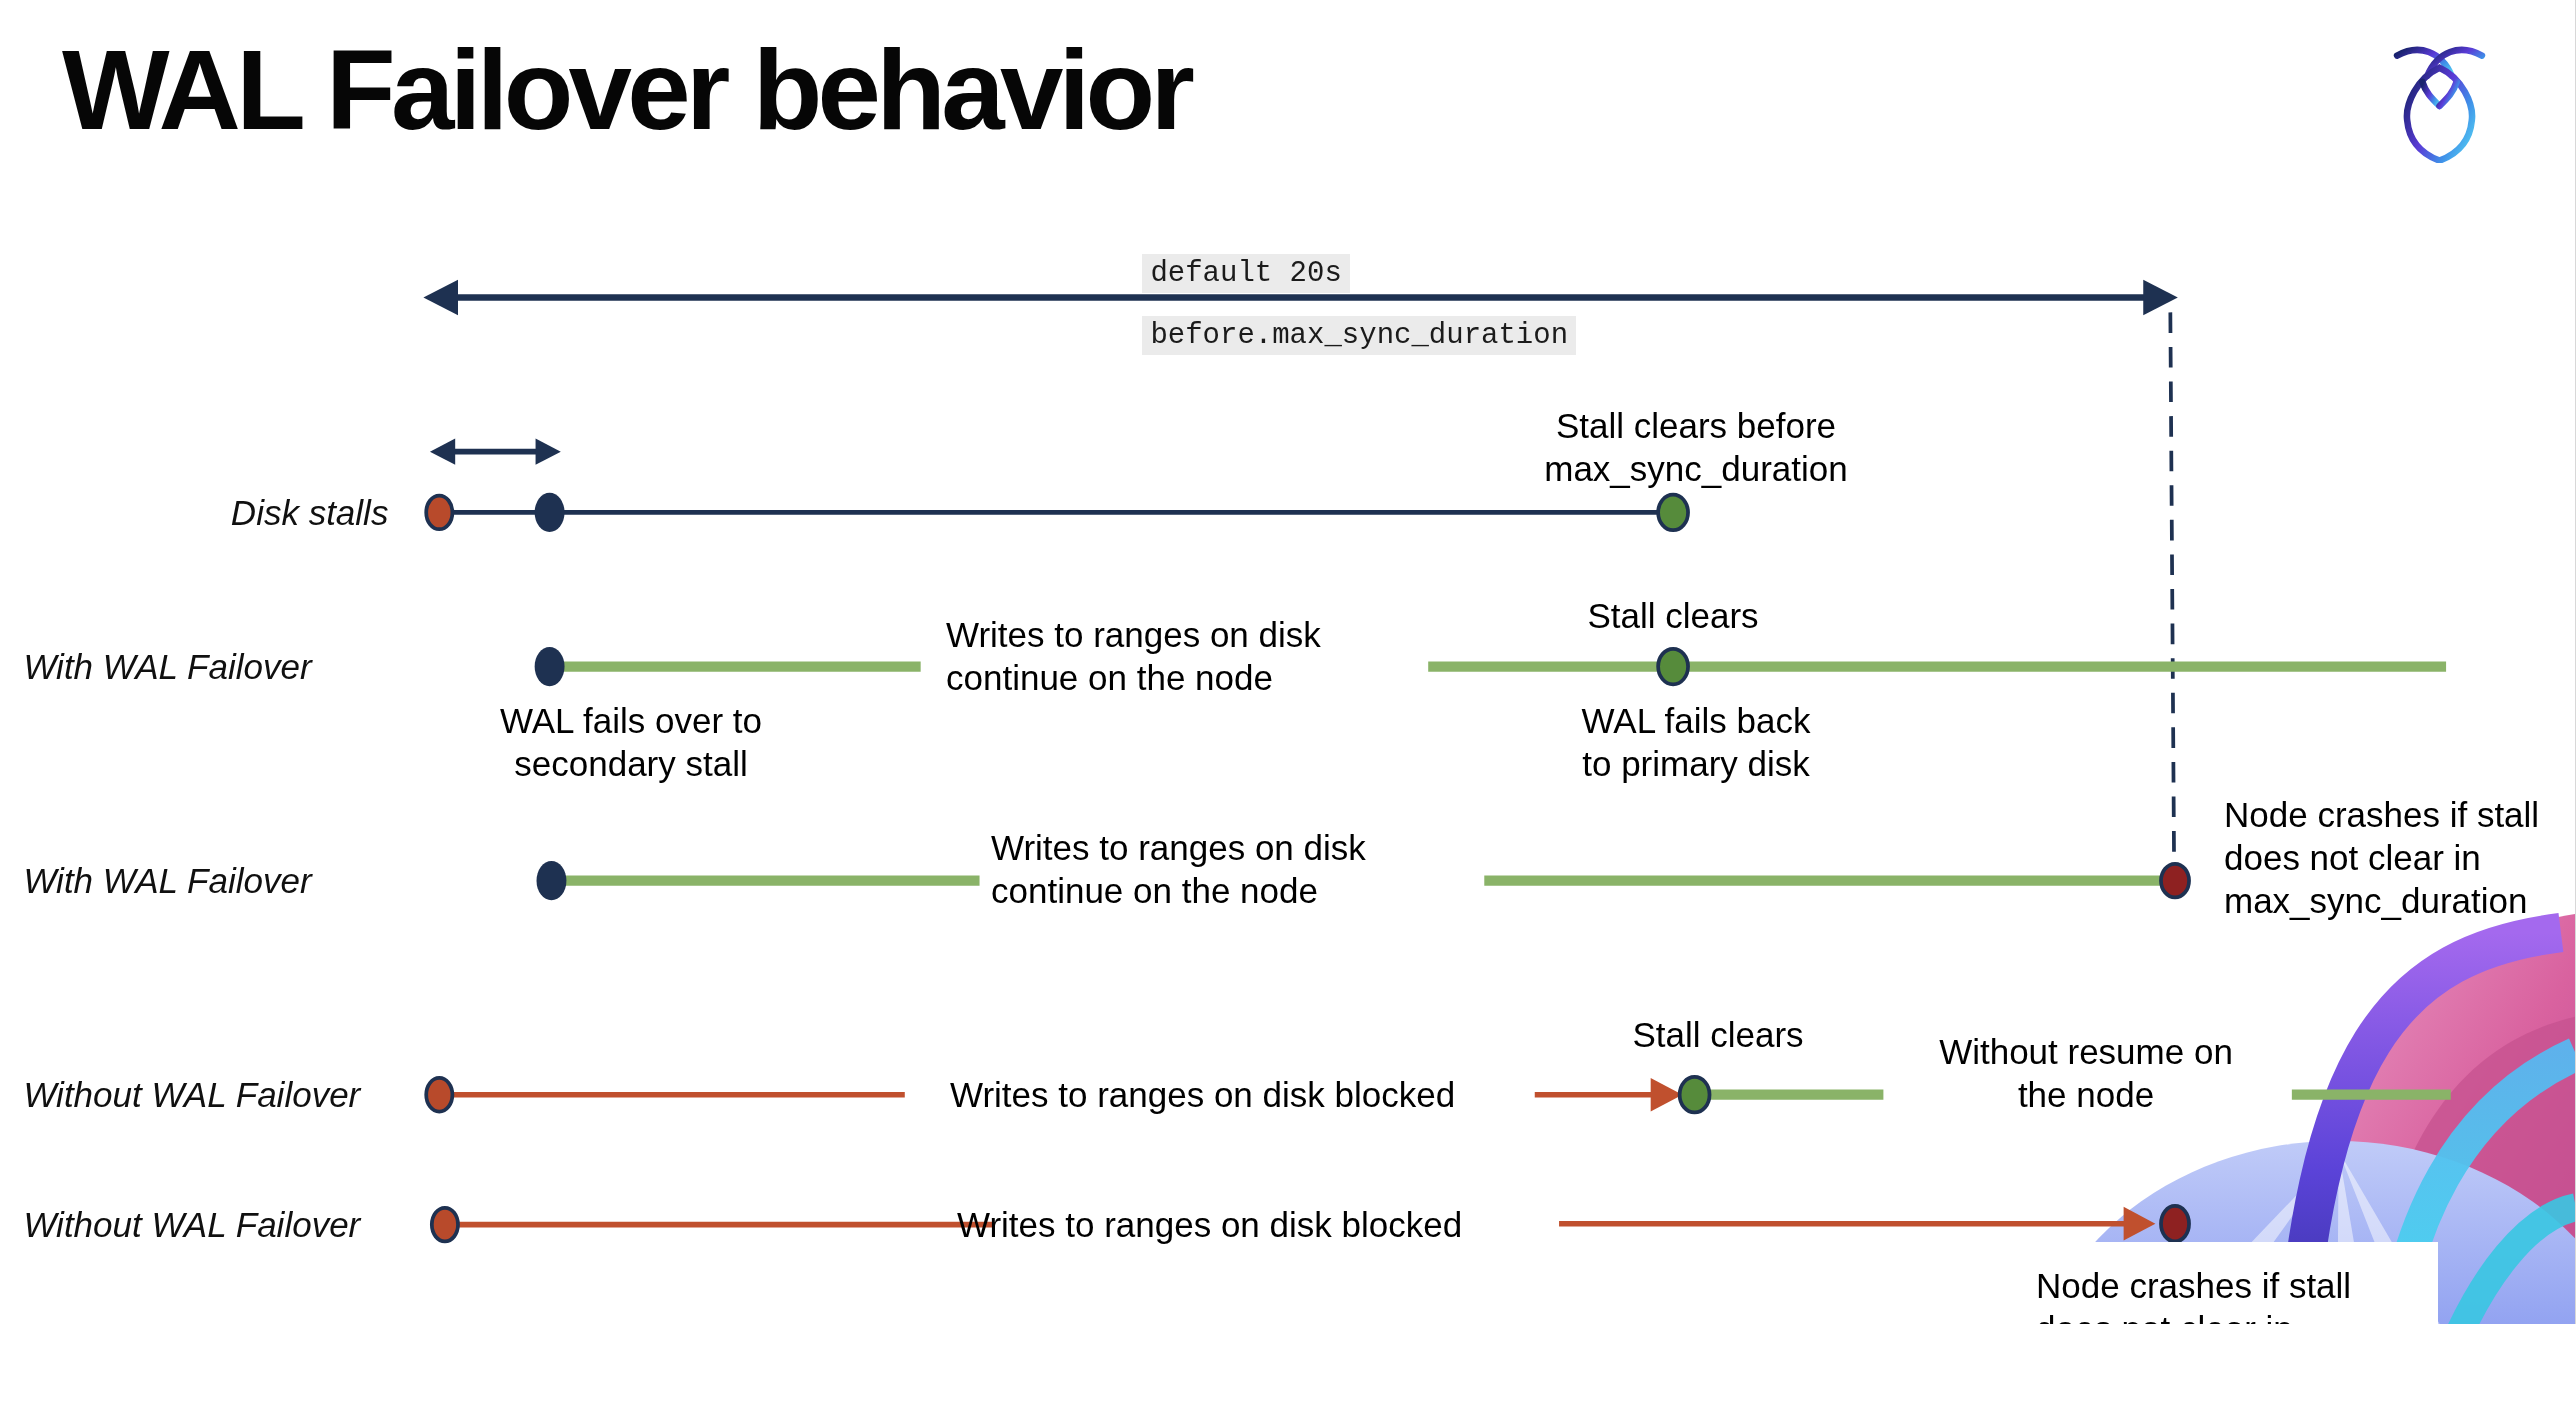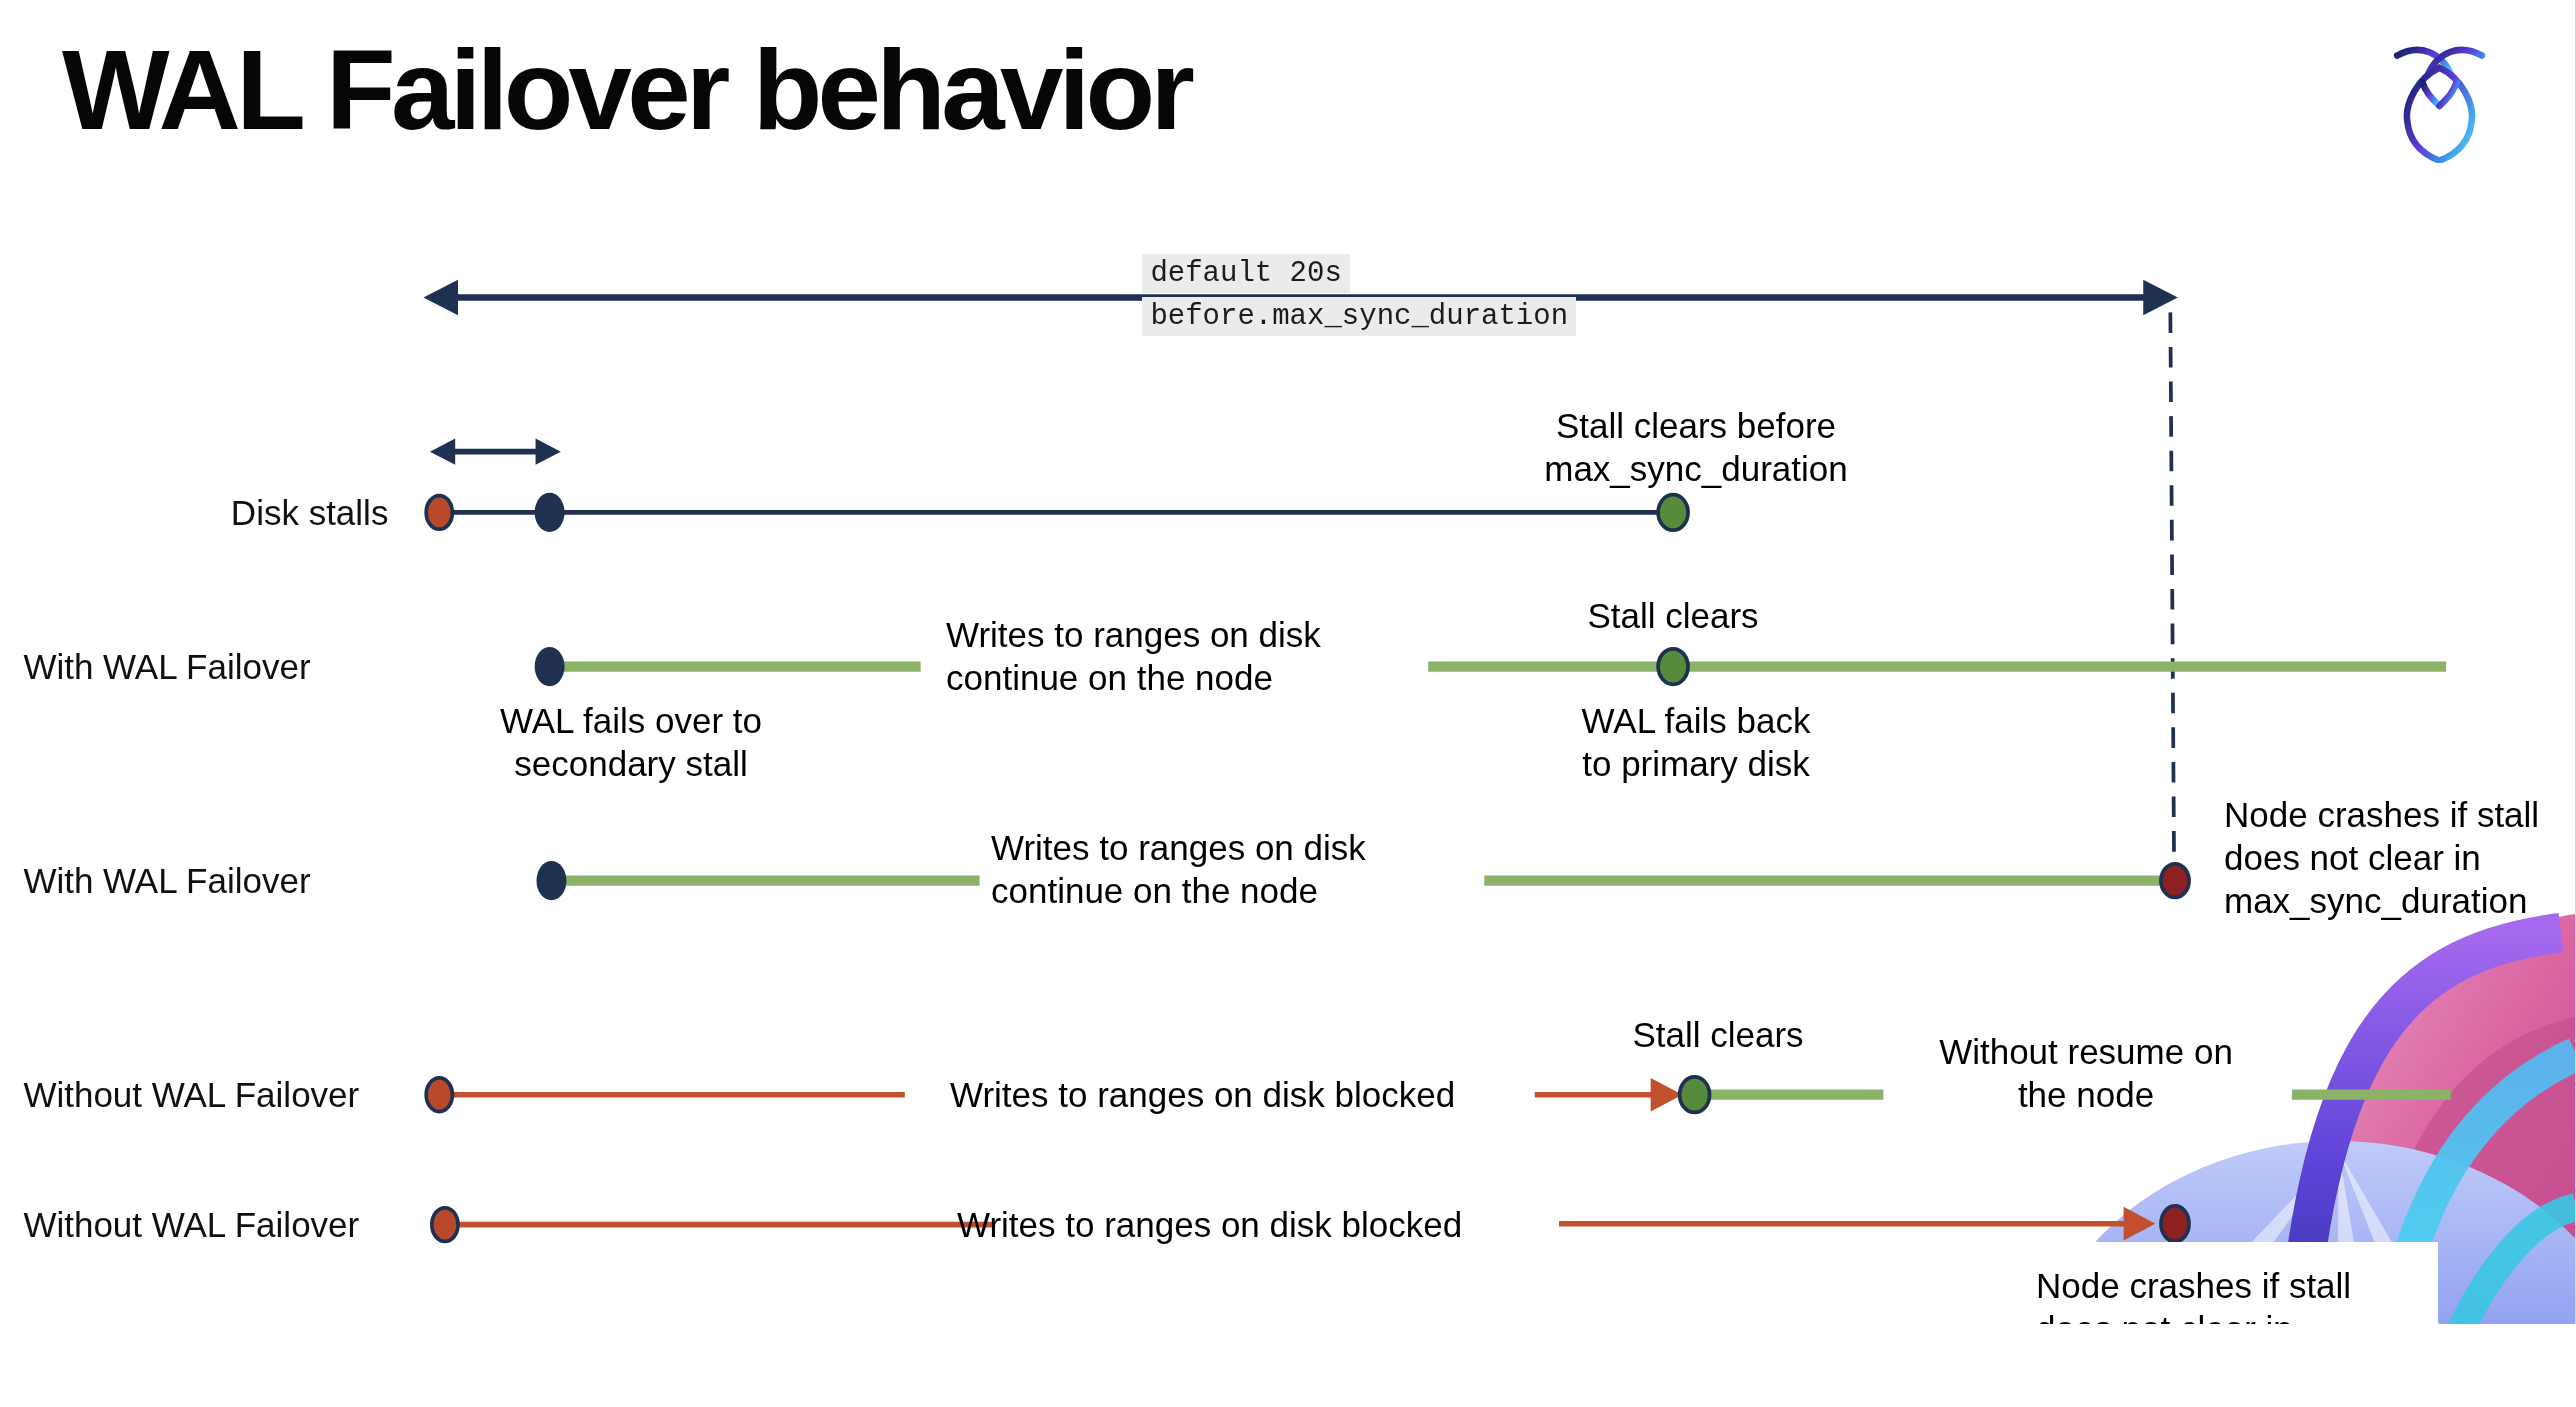--- a/index.html
+++ b/index.html
@@ -2,23 +2,23 @@
 <html style="font-size:15px"><head>
 <meta charset="utf-8">
 <style>
   html,body{margin:0;padding:0;background:#fff;}
   #page{position:relative;width:2576px;height:1324px;background:#ffffff;overflow:hidden;
         font-family:"Liberation Sans",sans-serif;border-right:1.9px solid #d8d8d8;box-sizing:border-box;}
   .abs{position:absolute;}
   #title{left:62px;top:26px;font-size:114px;line-height:1.12;font-weight:800;letter-spacing:-4.7px;color:#060606;}
   .mono-line{display:inline-block;background:#ebebeb;color:#1b1b1b;
              font-family:"Liberation Mono",monospace;font-size:29px;line-height:37px;padding:0.9px 8.4px;}
-  .cfg{display:flex;flex-direction:column;align-items:flex-start;gap:4px;}
+  .cfg{display:flex;flex-direction:column;align-items:flex-start;gap:23px;}
   .lbl{font-size:35px;line-height:43px;color:#000000;white-space:pre-line;}
-  .rowlbl{font-size:35px;line-height:45px;color:#101010;}
+  .rowlbl{font-size:35px;line-height:45px;color:#101010;font-style:italic;}
   .ctr{text-align:center;transform:translateX(-50%);}
   #footer-bar{left:0;top:1374px;width:2576px;height:34px;
       background:linear-gradient(90deg,#6ff3e4 0%,#5fc6ee 30%,#6a84f2 62%,#6b51f0 82%,#7e4af0 100%);}
   #crash-box{left:1991px;top:1242px;width:447px;height:162px;background:#ffffff;}
   #crash-box .lbl{position:absolute;left:45px;top:22.4px;}
   svg{display:block;}
   .layer{pointer-events:none;}
 </style>
 </head>
 <body>

